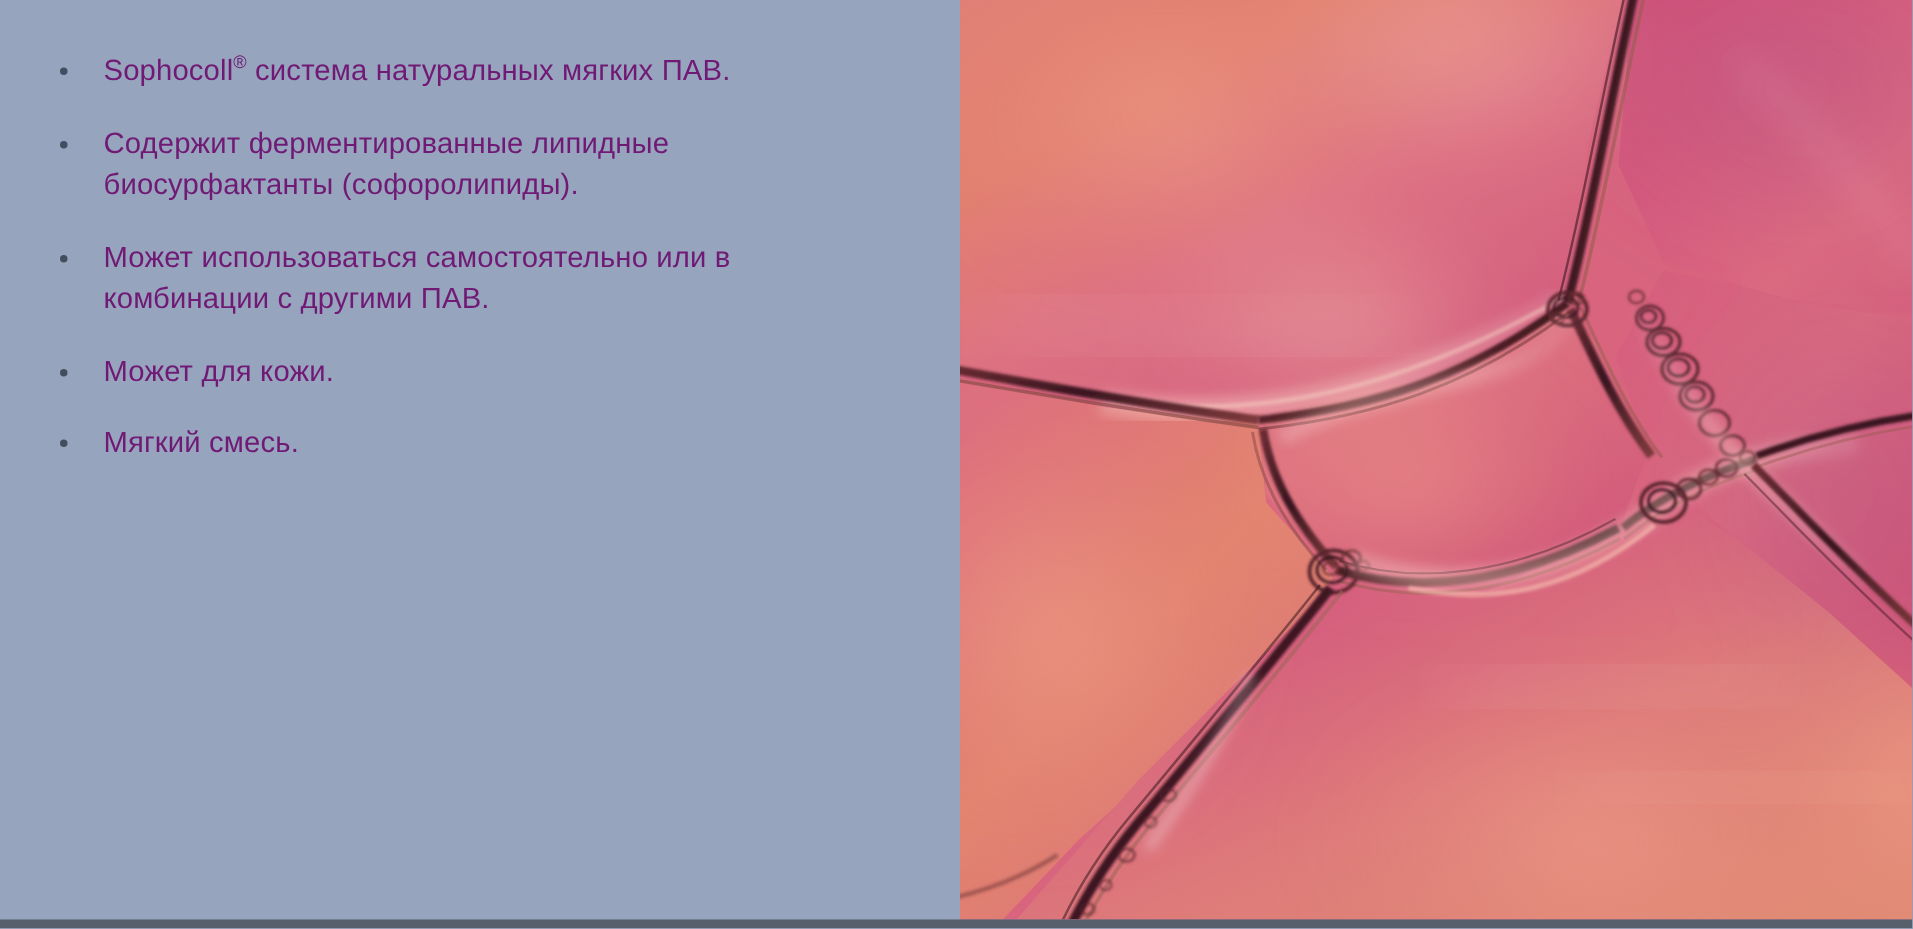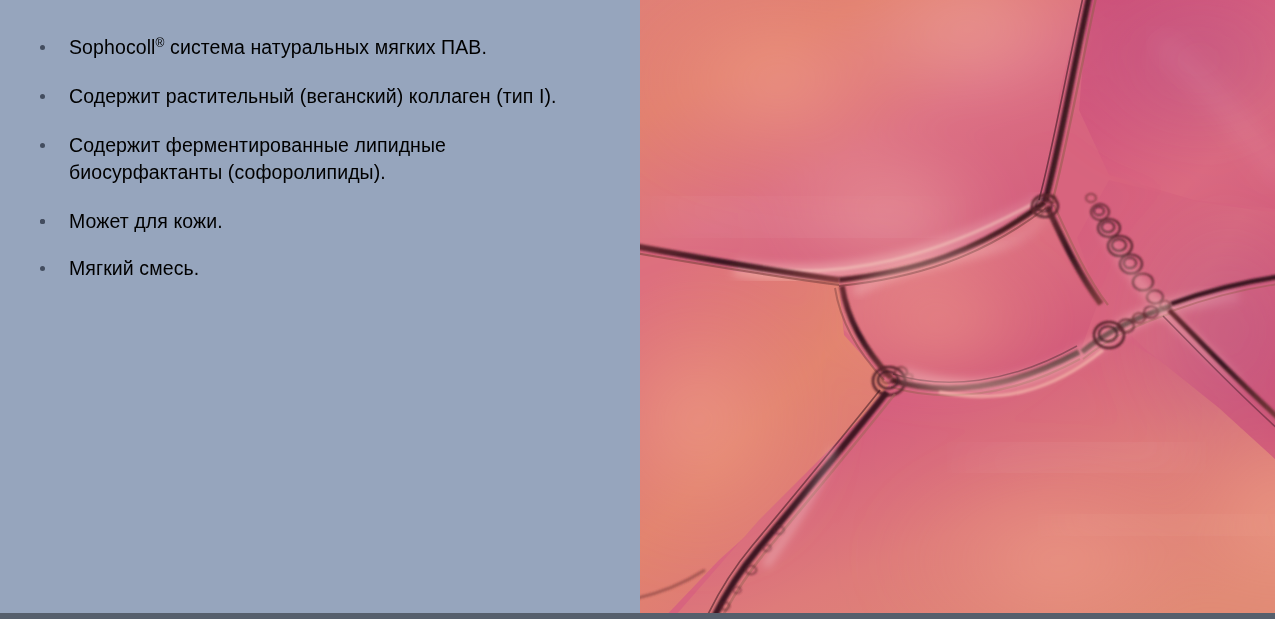--- a/index.html
+++ b/index.html
@@ -32,21 +32,21 @@
     position:absolute;
     left:0; top:34px;
     width:600px;
     list-style:none;
   }
 
   .bullet-item {
     position:relative;
     padding-left:69px;
     margin-bottom:22px;
-    color:#000000;
+    color:#701a75;
     font-size:19.5px;
     line-height:27px;
     letter-spacing:0.1px;
   }
   .bullet-item.tight { margin-bottom:20px; }
 
   .bullet-dot {
     position:absolute;
     left:40px; top:11px;
     width:5px; height:5px;
@@ -310,33 +310,30 @@
   </div>
 
   <div class="text-panel">
     <ul class="bullet-list">
 
       <li class="bullet-item">
         <span class="bullet-dot"></span>
         <span class="bullet-text"><span>Sophocoll</span><sup>®</sup><span> система натуральных мягких ПАВ.</span></span>
       </li>
 
+
       <li class="bullet-item">
         <span class="bullet-dot"></span>
-        <span class="bullet-text">Содержит растительный (веганский) коллаген (тип I).</span>
-      </li>
+        <span class="bullet-text">Содержит ферментированные липидные биосурфактанты (софоролипиды).</span>
+      </li>
+
 
       <li class="bullet-item">
         <span class="bullet-dot"></span>
-        <span class="bullet-text">Содержит ферментированные липидные биосурфактанты (софоролипиды).</span>
-      </li>
-
-
-      <li class="bullet-item">
-        <span class="bullet-dot"></span>
+        <span class="bullet-text">Может использоваться самостоятельно или в комбинации с другими ПАВ.</span>
       </li>
 
       <li class="bullet-item tight">
         <span class="bullet-dot"></span>
         <span class="bullet-text">Может для кожи.</span>
       </li>
 
       <li class="bullet-item tight">
         <span class="bullet-dot"></span>
         <span class="bullet-text">Мягкий смесь.</span>

